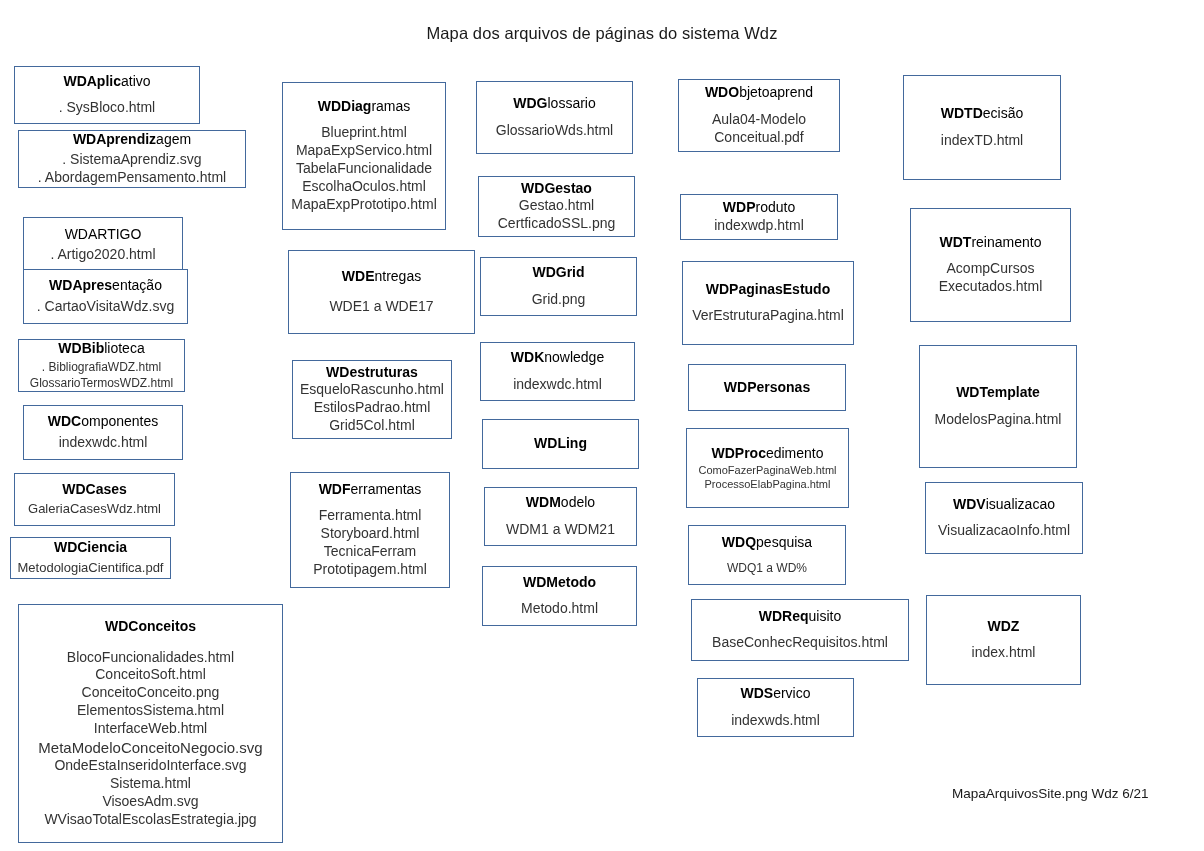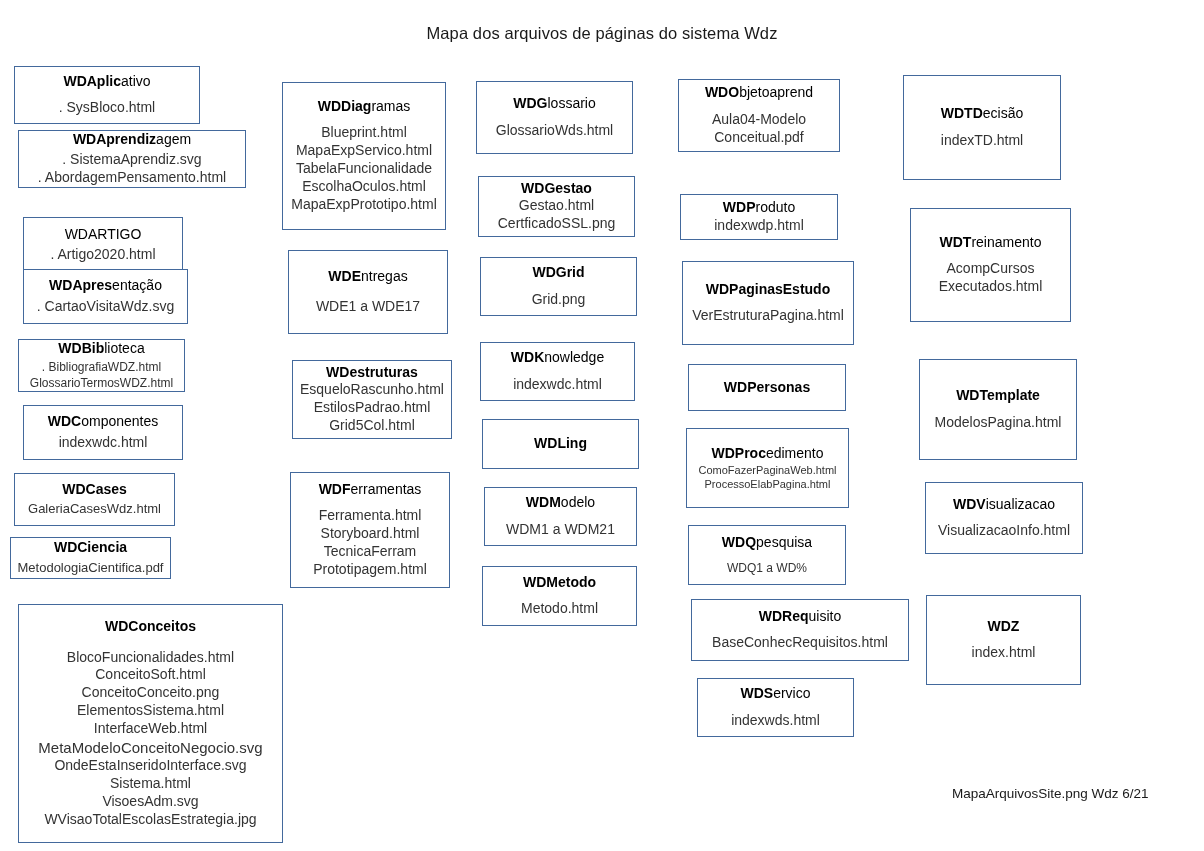--- a/index.html
+++ b/index.html
@@ -186,21 +186,21 @@
     </div>
     <div class="node-files" style="width:100%;">
       <span class="file-line">Blueprint.html</span>
       <span class="file-line">MapaExpServico.html</span>
       <span class="file-line">TabelaFuncionalidade</span>
       <span class="file-line">EscolhaOculos.html</span>
       <span class="file-line">MapaExpPrototipo.html</span>
     </div>
   </div>
 
-  <div class="node-box gap-lg fs-14" style="left:288px; top:250px; width:160px; height:84px;">
+  <div class="node-box gap-lg fs-14" style="left:288px; top:250px; width:187px; height:84px;">
     <div class="node-title">
       <span class="b">WDE</span><span>ntregas</span>
     </div>
     <div class="node-files">
       <span class="file-line">WDE1 a WDE17</span>
     </div>
   </div>
 
   <div class="node-box gap-none fs-14" style="left:292px; top:360px; width:160px; height:79px;">
     <div class="node-title">
@@ -371,21 +371,21 @@
   <div class="node-box gap-md fs-14" style="left:910px; top:208px; width:161px; height:114px;">
     <div class="node-title">
       <span class="b">WDT</span><span>reinamento</span>
     </div>
     <div class="node-files" style="width:100%;">
       <span class="file-line">AcompCursos</span>
       <span class="file-line">Executados.html</span>
     </div>
   </div>
 
-  <div class="node-box gap-md fs-14" style="left:919px; top:359px; width:158px; height:101px;justify-content:center;">
+  <div class="node-box gap-md fs-14" style="left:919px; top:345px; width:158px; height:123px;justify-content:center;">
     <div class="node-title">
       <span class="b">WDTemplate</span><span></span>
     </div>
     <div class="node-files">
       <span class="file-line">ModelosPagina.html</span>
     </div>
   </div>
 
   <div class="node-box gap-md fs-14" style="left:925px; top:482px; width:158px; height:72px;">
     <div class="node-title">

